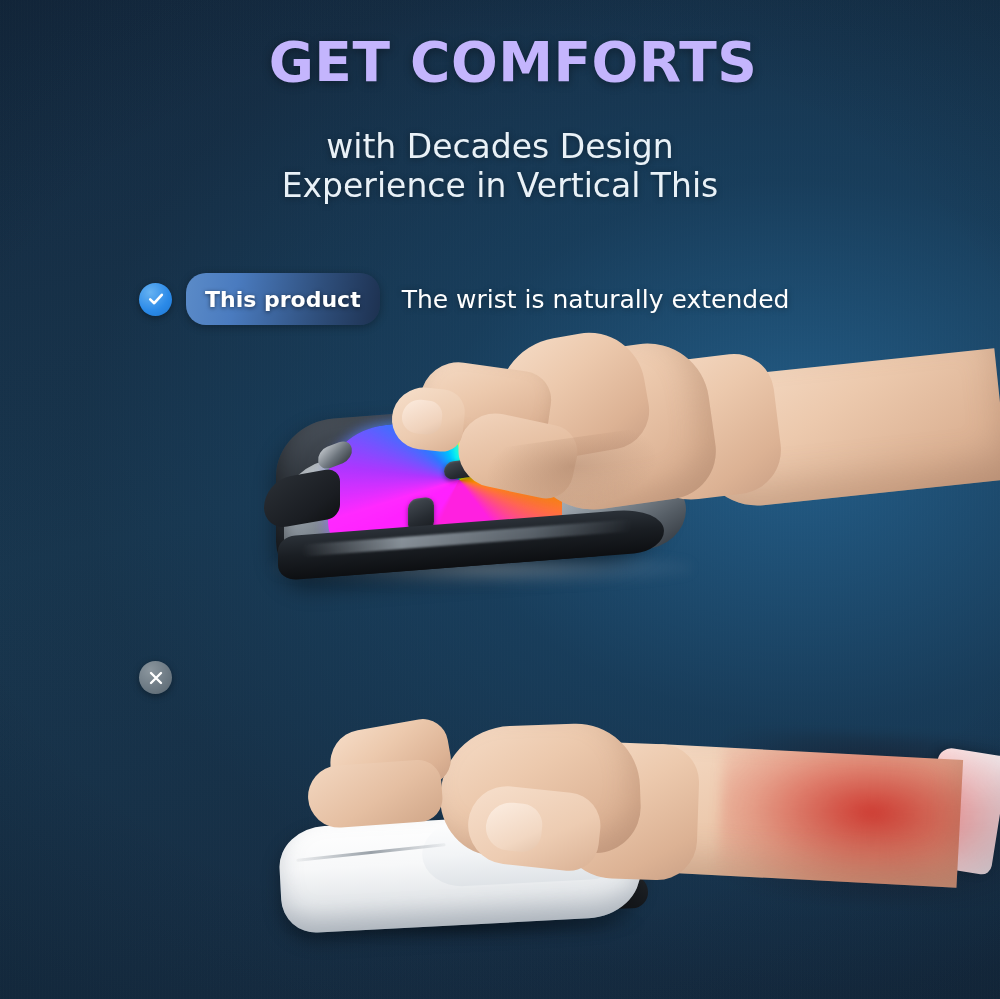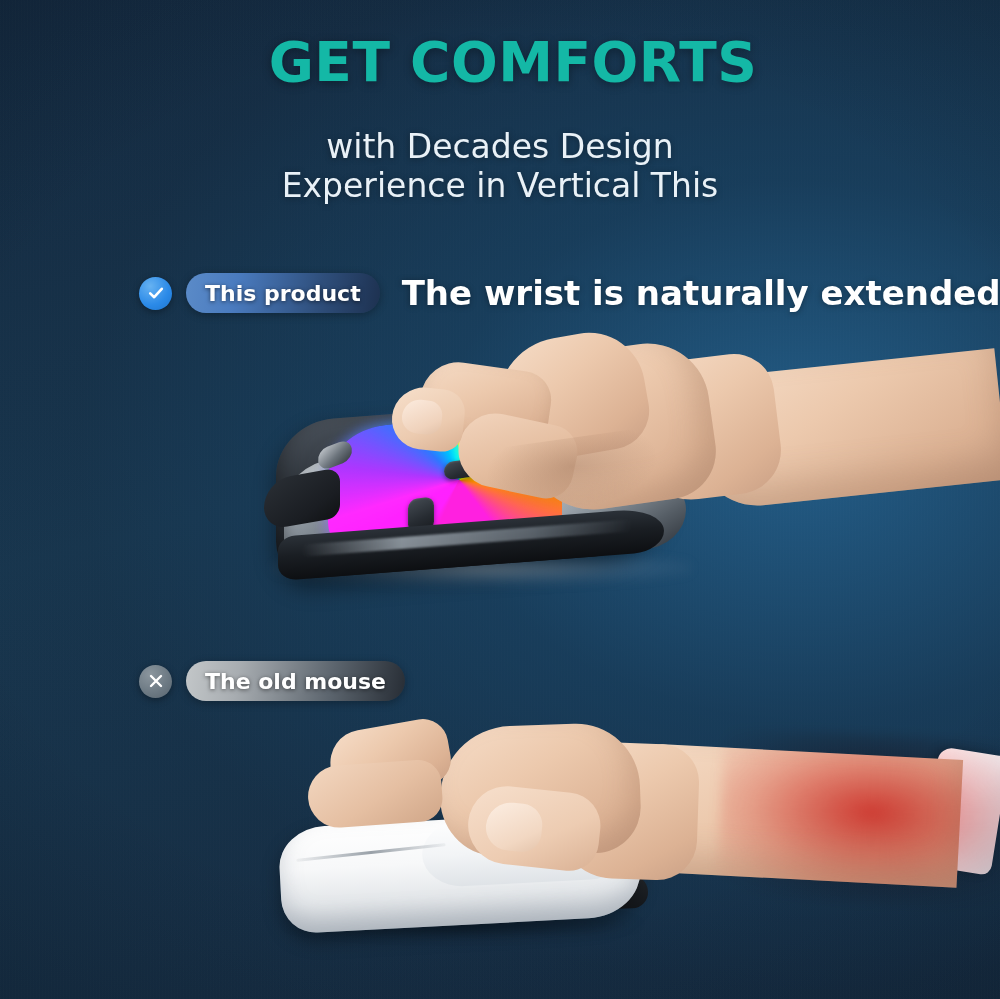--- a/index.html
+++ b/index.html
@@ -35,21 +35,21 @@
     opacity:.14;
     background-image:repeating-linear-gradient(90deg, rgba(255,255,255,.05) 0 1px, rgba(0,0,0,0) 1px 3px);
   }
 
   
   .headline {
     position:absolute; left:0; right:8px; top:30px;
     text-align:center;
     font-family:"DejaVu Sans", sans-serif;
     font-size:55px; font-weight:bold; letter-spacing:.5px;
-    color:#14b8a6;
+    color:#c4b5fd;
     text-shadow:0 2px 10px rgba(0,0,0,.35);
     padding-left:34px;
   }
   .subtitle {
     position:absolute; left:0; right:0; top:127px;
     text-align:center;
     font-size:33px; font-weight:400; line-height:39px;
     color:#e9f1f7;
     text-shadow:0 1px 6px rgba(0,0,0,.35);
   }
@@ -64,34 +64,34 @@
     width:33px; height:33px; border-radius:50%;
     display:flex; align-items:center; justify-content:center;
     flex:0 0 auto;
     box-shadow:0 2px 7px rgba(0,0,0,.35);
   }
   .mark svg { display:block; }
   #check-mark { background:radial-gradient(circle at 34% 28%, #66b2f2 0%, #2b8ae8 58%, #1d76d0 100%); }
   #x-mark     { background:radial-gradient(circle at 34% 28%, #8b969e 0%, #6b7882 60%, #59656e 100%); }
 
   .pill {
-    height:40px; border-radius:20px;
+    height:52px; border-radius:20px;
     display:flex; align-items:center; justify-content:center;
     padding:0 19px;
     font-size:22px; font-weight:bold; color:#ffffff;
     text-shadow:0 1px 4px rgba(0,0,0,.55);
     box-shadow:0 2px 8px rgba(0,0,0,.30);
     white-space:nowrap;
   }
   #pill-good { margin-left:14px; background:linear-gradient(100deg,#5b8bc8 0%,#4a7bbf 26%,#2f4f7c 68%,#1d3150 100%); }
   #pill-bad  { margin-left:14px; background:linear-gradient(100deg,#c3c7c9 0%,#a8adb1 24%,#5c656e 66%,#272d35 100%); }
 
   .caption {
     margin-left:22px;
-    font-size:34px; font-weight:700; color:#ffffff;
+    font-size:25px; font-weight:400; color:#ffffff;
     white-space:nowrap;
     text-shadow:0 1px 6px rgba(0,0,0,.35);
   }
 
   
   .stage { position:absolute; overflow:hidden; }
   #photo-good { left:0; top:330px; width:1000px; height:290px; }
   #photo-bad  { left:0; top:715px; width:1000px; height:284px; }
 
   
@@ -395,21 +395,20 @@
     </div>
 
   </div>
 
   <div class="cmp-row" id="row-bad">
     <div class="mark" id="x-mark">
       <svg width="20" height="20" viewBox="0 0 20 20" aria-hidden="true">
         <path d="M5 5 L15 15 M15 5 L5 15" fill="none" stroke="#ffffff" stroke-width="2.4" stroke-linecap="round"></path>
       </svg>
     </div>
-    <div class="pill" id="pill-bad">The old mouse</div>
   </div>
 
   <div class="stage" id="photo-bad">
 
     <div id="fmouse">
       <div class="fm-shadow"></div>
       <div class="fm-tail"></div>
       <div class="fm-body"></div>
       <div class="fm-hump"></div>
       <div class="fm-split"></div>

